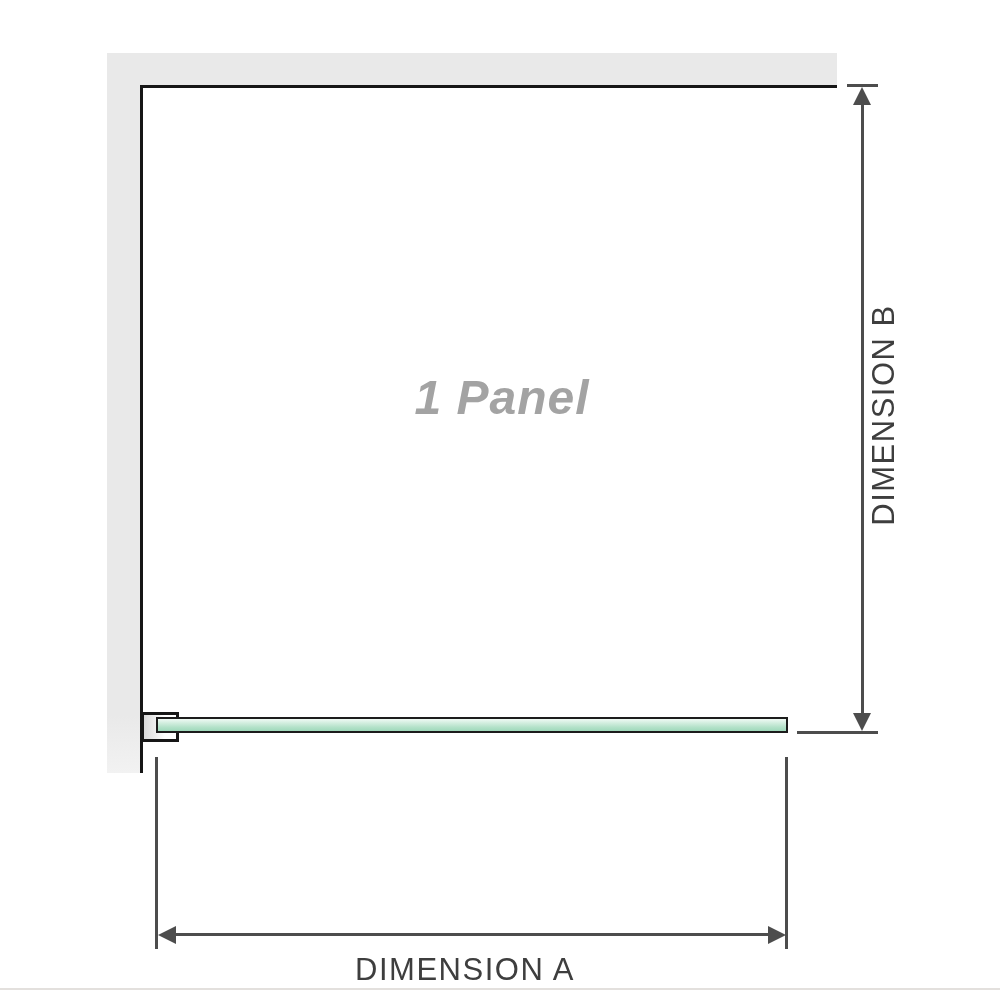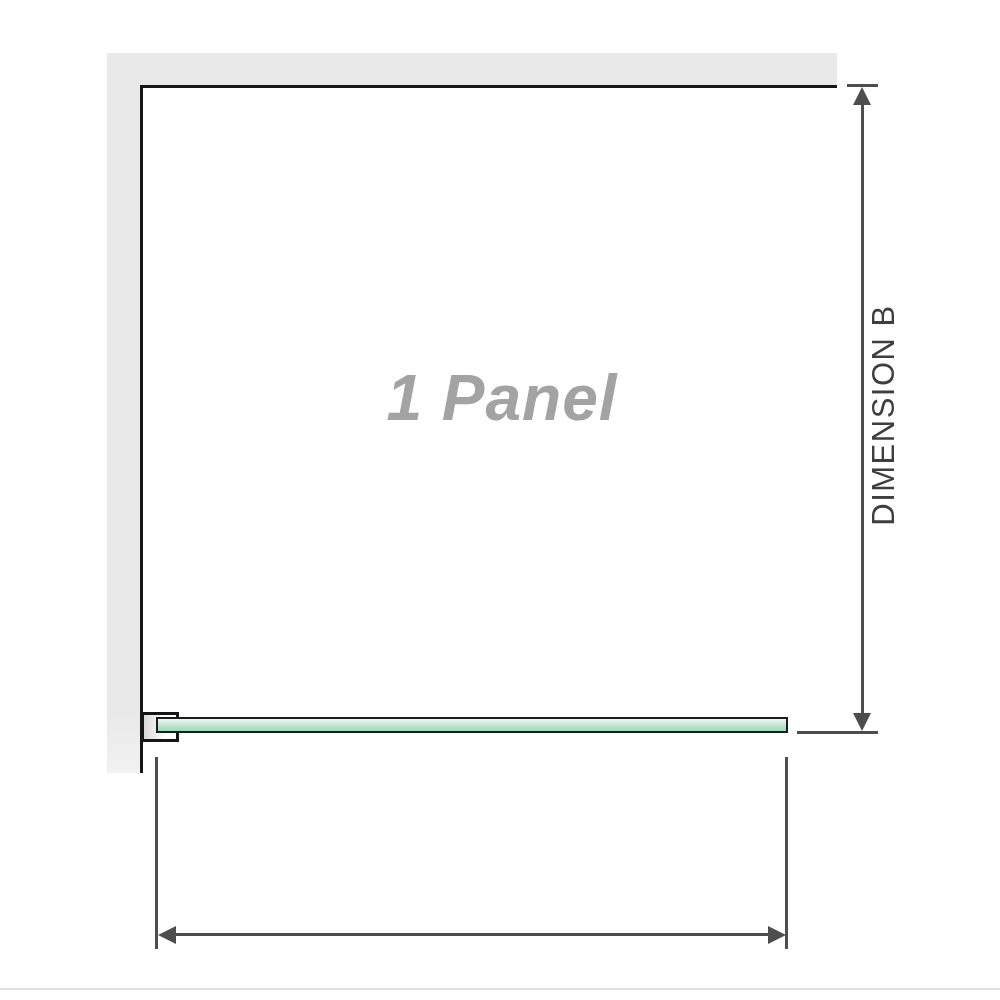--- a/index.html
+++ b/index.html
@@ -45,21 +45,21 @@
     position: absolute; left: 140px; top: 85px;
     width: 3px; height: 688px;
     background: var(--outline);
   }
 
   
   .panel-area-label {
     position: absolute; left: 352px; top: 368px;
     width: 300px; height: 60px;
     text-align: center; line-height: 60px;
-    font-size: 64px; font-style: italic; font-weight: 700;
+    font-size: 48px; font-style: italic; font-weight: 700;
     letter-spacing: 1px;
     color: var(--panel-label-text);
   }
 
   
   .glass-panel {
     position: absolute; left: 156px; top: 717px;
     width: 632px; height: 16px;
     border: 2px solid var(--glass-border);
     background: linear-gradient(180deg, #f0faf4 0%, #d5efe1 30%, #b2e1c8 70%, #9fd8bb 100%);
@@ -136,16 +136,17 @@
   <div class="dim-line-v" style="left:861px; top:101px; height:616px;"></div>
   <div class="arrow arrow-up" style="left:853px; top:87px;"></div>
   <div class="arrow arrow-down" style="left:853px; top:713px;"></div>
   <div class="dim-text dim-b-label">DIMENSION B</div>
 
   <div class="dim-line-v" style="left:155px; top:757px; height:192px;"></div>
   <div class="dim-line-v" style="left:785px; top:757px; height:192px;"></div>
   <div class="dim-line-h" style="left:172px; top:933px; width:600px;"></div>
   <div class="arrow arrow-left" style="left:158px; top:926px;"></div>
   <div class="arrow arrow-right" style="left:768px; top:926px;"></div>
+  <div class="dim-text dim-a-label">DIMENSION A</div>
 
   <div class="bottom-rule"></div>
 
 </div>
 
 </body></html>

